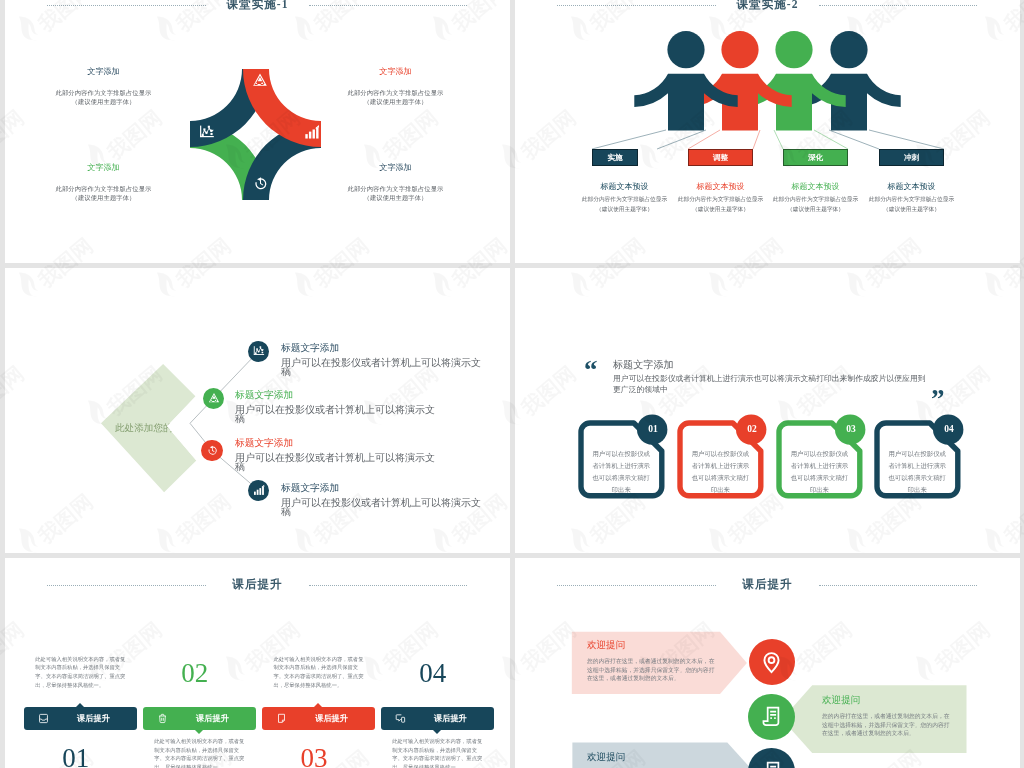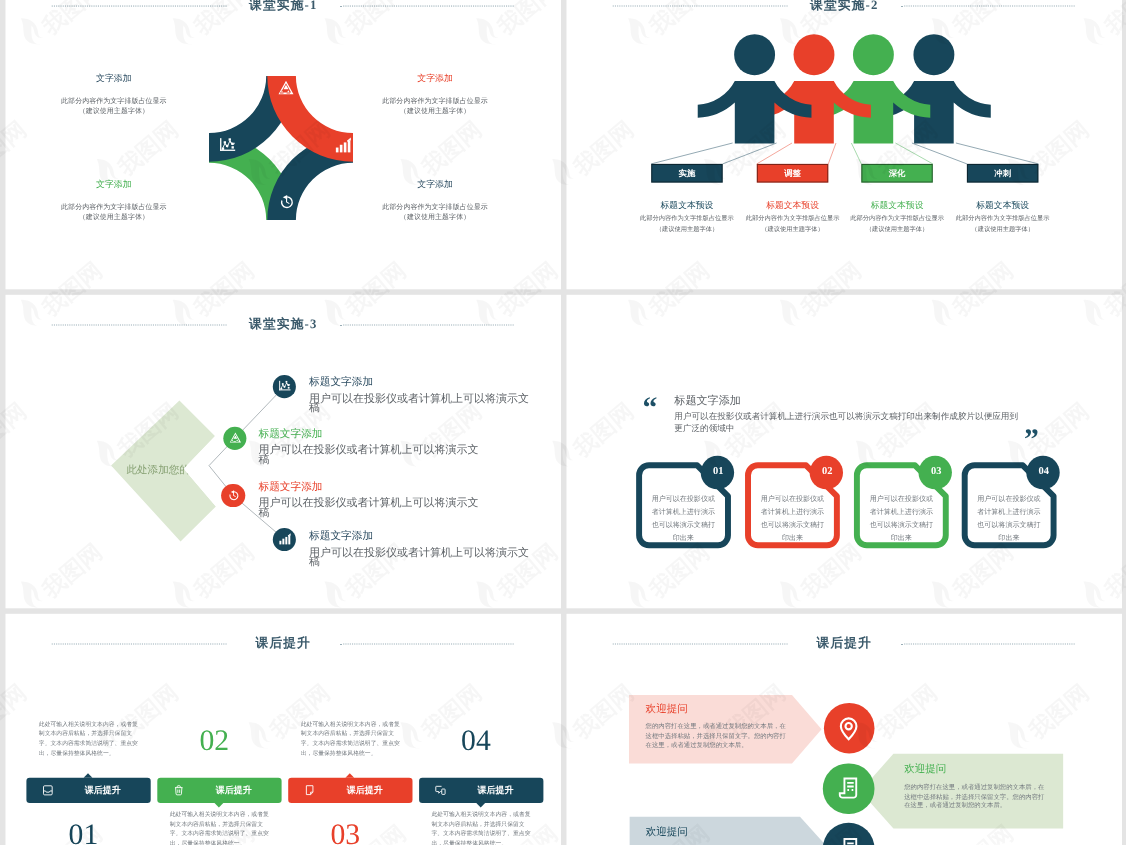--- a/index.html
+++ b/index.html
@@ -140,21 +140,21 @@
           <circle cx="0" cy="71.7" r="18.6"></circle>
           <path d="M -18 95.7 h36 a40 40 0 0 0 33.7 21.5 v11.8 a52 52 0 0 1 -33.7 -13.8 v37.3 h-36 v-37.3 a52 52 0 0 1 -33.7 13.8 v-11.8 a40 40 0 0 0 33.7 -21.5 z"></path>
         </g>
 </svg>
 <svg class="abs" width="505" height="285" viewBox="0 0 505 285" style="left:0;top:0;">
 <path d="M 151 152 L 77 171 M 191 152 L 142 171" stroke="#17465a" stroke-width=".5" fill="none" opacity=".85"></path>
 <path d="M 205 152 L 173 171 M 245 152 L 238 171" stroke="#e8402a" stroke-width=".5" fill="none" opacity=".85"></path>
 <path d="M 259 152 L 268 171 M 299 152 L 333 171" stroke="#44b050" stroke-width=".5" fill="none" opacity=".85"></path>
 <path d="M 314 152 L 364 171 M 354 152 L 429 171" stroke="#17465a" stroke-width=".5" fill="none" opacity=".85"></path>
 </svg>
-<div class="abs" style="left:77px;top:171px;width:65px;height:17px;background:#17465a;border:1px solid rgba(0,0,0,.45);box-sizing:border-box;">
+<div class="abs" style="left:77px;top:171px;width:46px;height:17px;background:#17465a;border:1px solid rgba(0,0,0,.45);box-sizing:border-box;">
 <div class="plbl">实施</div>
 </div>
 <div class="abs ctr" style="left:53px;top:204px;width:113px;">
 <div class="ph" style="color:#17465a">标题文本预设</div>
 <div class="pb" style="margin-top:4px">此部分内容作为文字排版占位显示</div>
 <div class="pb">（建议使用主题字体）</div>
 </div>
 <div class="abs" style="left:173px;top:171px;width:65px;height:17px;background:#e8402a;border:1px solid rgba(0,0,0,.45);box-sizing:border-box;">
 <div class="plbl">调整</div>
 </div>
@@ -174,25 +174,20 @@
 <div class="abs" style="left:364px;top:171px;width:65px;height:17px;background:#17465a;border:1px solid rgba(0,0,0,.45);box-sizing:border-box;">
 <div class="plbl">冲刺</div>
 </div>
 <div class="abs ctr" style="left:340px;top:204px;width:113px;">
 <div class="ph" style="color:#17465a">标题文本预设</div>
 <div class="pb" style="margin-top:4px">此部分内容作为文字排版占位显示</div>
 <div class="pb">（建议使用主题字体）</div>
 </div>
 </div>
 <div class="slide s3">
-<div class="shead">
-        <div class="dl dl-l"></div>
-        <div class="ttl">课堂实施-3</div>
-        <div class="dl dl-r"></div>
-      </div>
 <svg class="abs" width="505" height="285" viewBox="0 0 505 285" style="left:0;top:0;">
         <polygon points="158.1,96.1 190.4,128.3 162,158.2 191.3,192.4 159.1,224.2 96,155.2" fill="#dce8d2"></polygon>
       </svg>
 <div class="abs" style="left:110px;top:154px;width:130px;height:14px;overflow:hidden;">
         <div class="dtxt">此处添加您的标题</div>
       </div>
 <svg class="abs" width="505" height="285" viewBox="0 0 505 285" style="left:0;top:0;">
         <polygon points="162,158.2 191.4,128 235,128 235,193 191.3,192.4" fill="#fff"></polygon>
       </svg>
 <svg class="abs" width="505" height="285" viewBox="0 0 505 285" style="left:0;top:0;">

